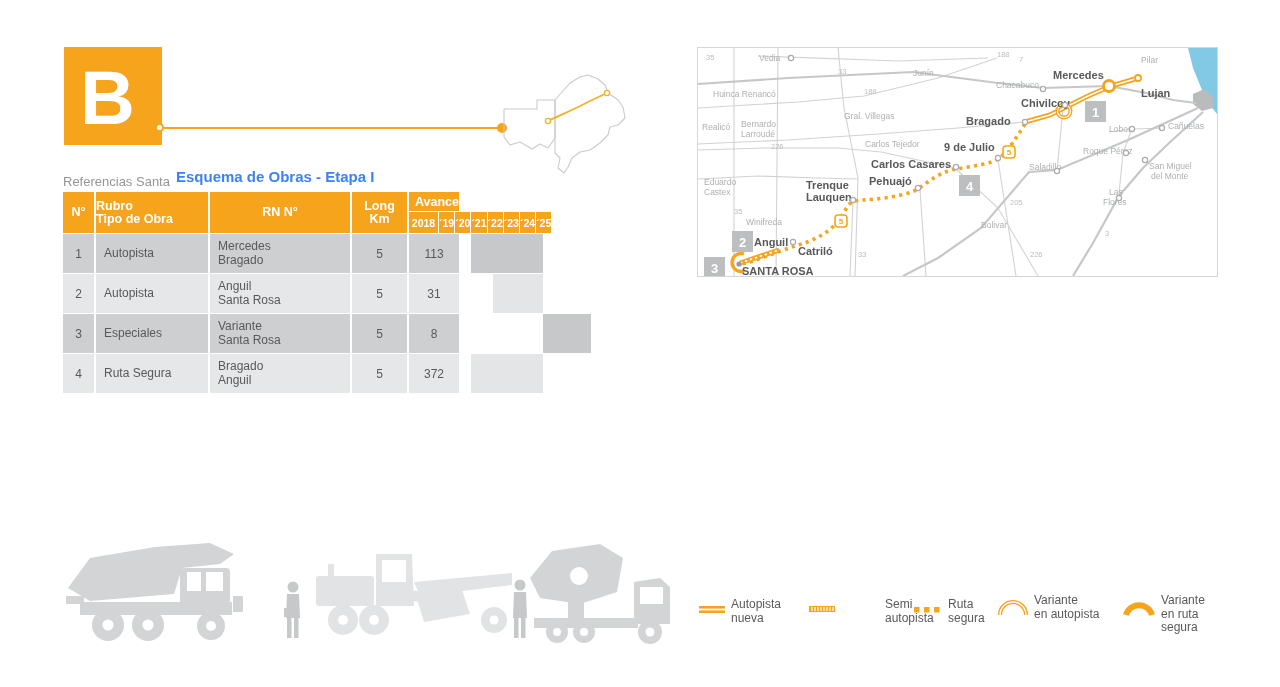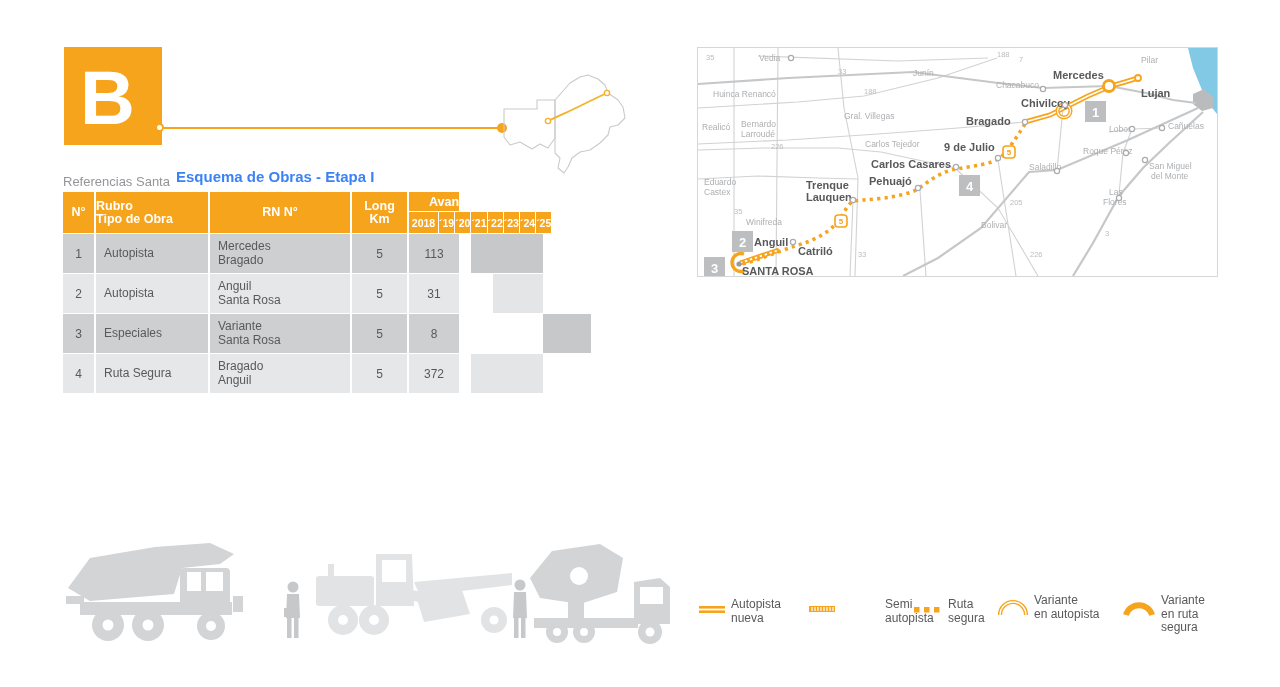--- a/index.html
+++ b/index.html
@@ -20,21 +20,21 @@
 
   
   .caption{position:absolute;left:63px;top:174px;font-size:13px;color:#939598;}
   .obras{position:absolute;left:63px;top:192px;width:600px;}
   .thead,.trow{display:grid;grid-template-columns:31px 112px 140px 55px 50px 1fr;column-gap:2px;}
   .thead{height:41px;}
   .th{background:#F7A41D;color:#fff;font-weight:bold;font-size:12.5px;line-height:13px;
       display:flex;align-items:center;justify-content:center;text-align:center;}
   .th.left{justify-content:flex-start;text-align:left;flex-direction:column;align-items:flex-start;justify-content:center;}
   .th-avance{display:flex;flex-direction:column;gap:1px;background:#fff;}
-  .th-avance .top{background:#F7A41D;height:19px;display:flex;align-items:center;padding-left:20px;color:#fff;font-weight:bold;font-size:12.5px;}
+  .th-avance .top{background:#F7A41D;height:19px;display:flex;align-items:center;padding-left:6px;color:#fff;font-weight:bold;font-size:12.5px;}
   .years{display:grid;grid-template-columns:29px repeat(7,1fr);column-gap:1px;flex:1;}
   .years div{background:#F7A41D;color:#fff;font-weight:bold;font-size:10.5px;display:flex;align-items:center;justify-content:center;text-align:right;}
   .trow{height:39px;margin-top:1px;}
   .trow:nth-child(odd){--row:#cdcfd0;--bar:#c7c8ca;}
   .trow:nth-child(even){--row:#e6e7e8;--bar:#e4e5e6;}
   .td{background:var(--row);font-size:12px;color:#58595b;display:flex;align-items:center;justify-content:center;}
   .td.left{flex-direction:column;align-items:flex-start;justify-content:center;padding-left:8px;line-height:13.5px;}
   .td.avance{background:#fff;position:relative;}
   .bar{position:absolute;top:0;bottom:0;background:var(--bar);}
 

